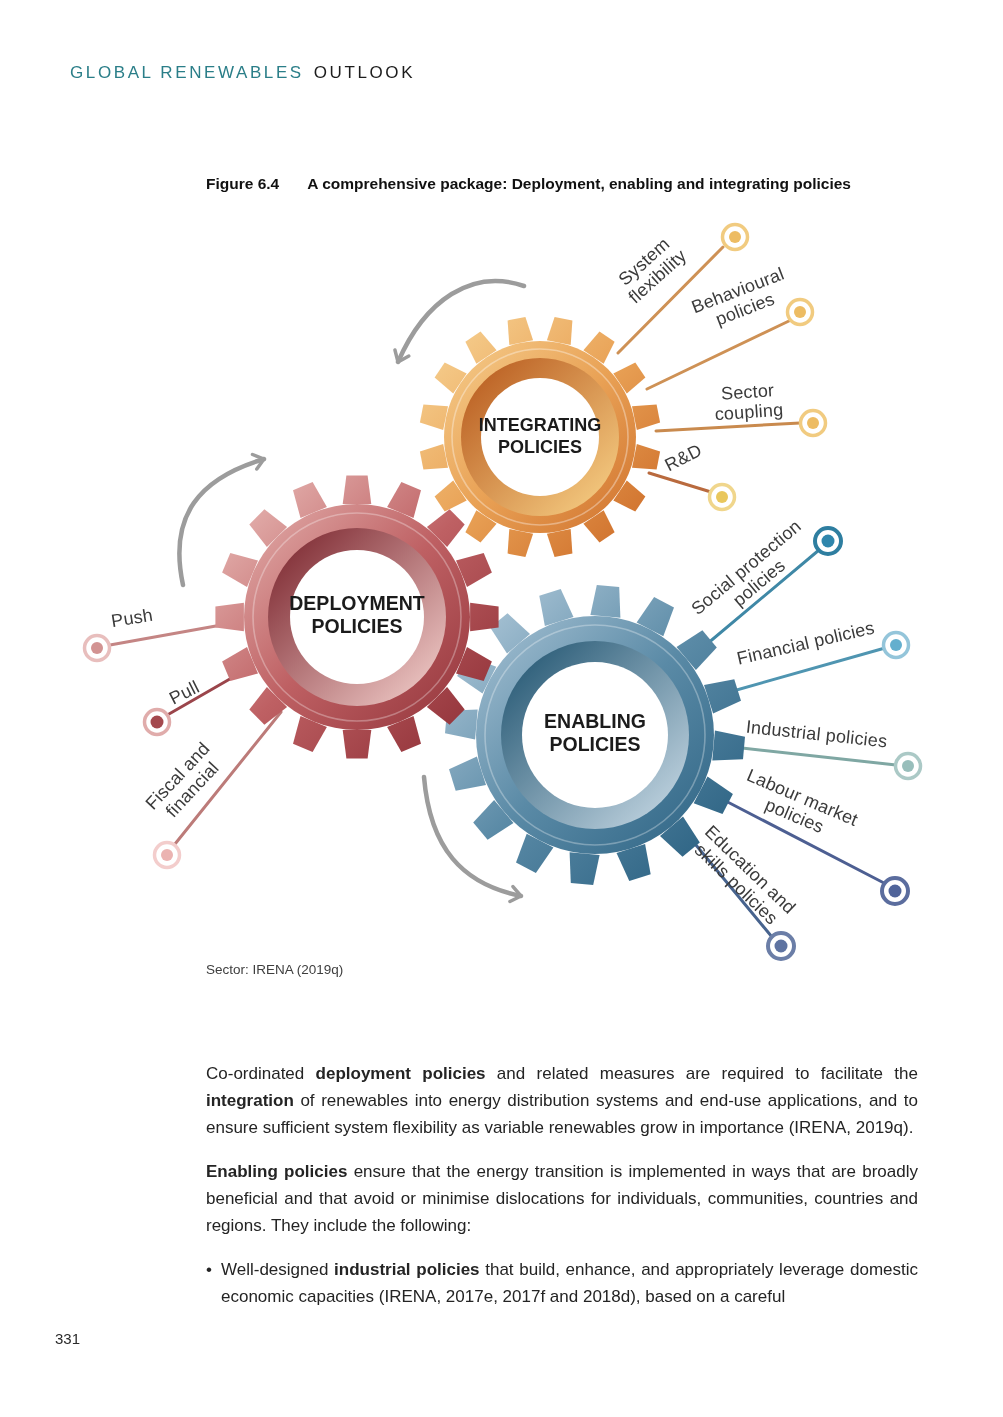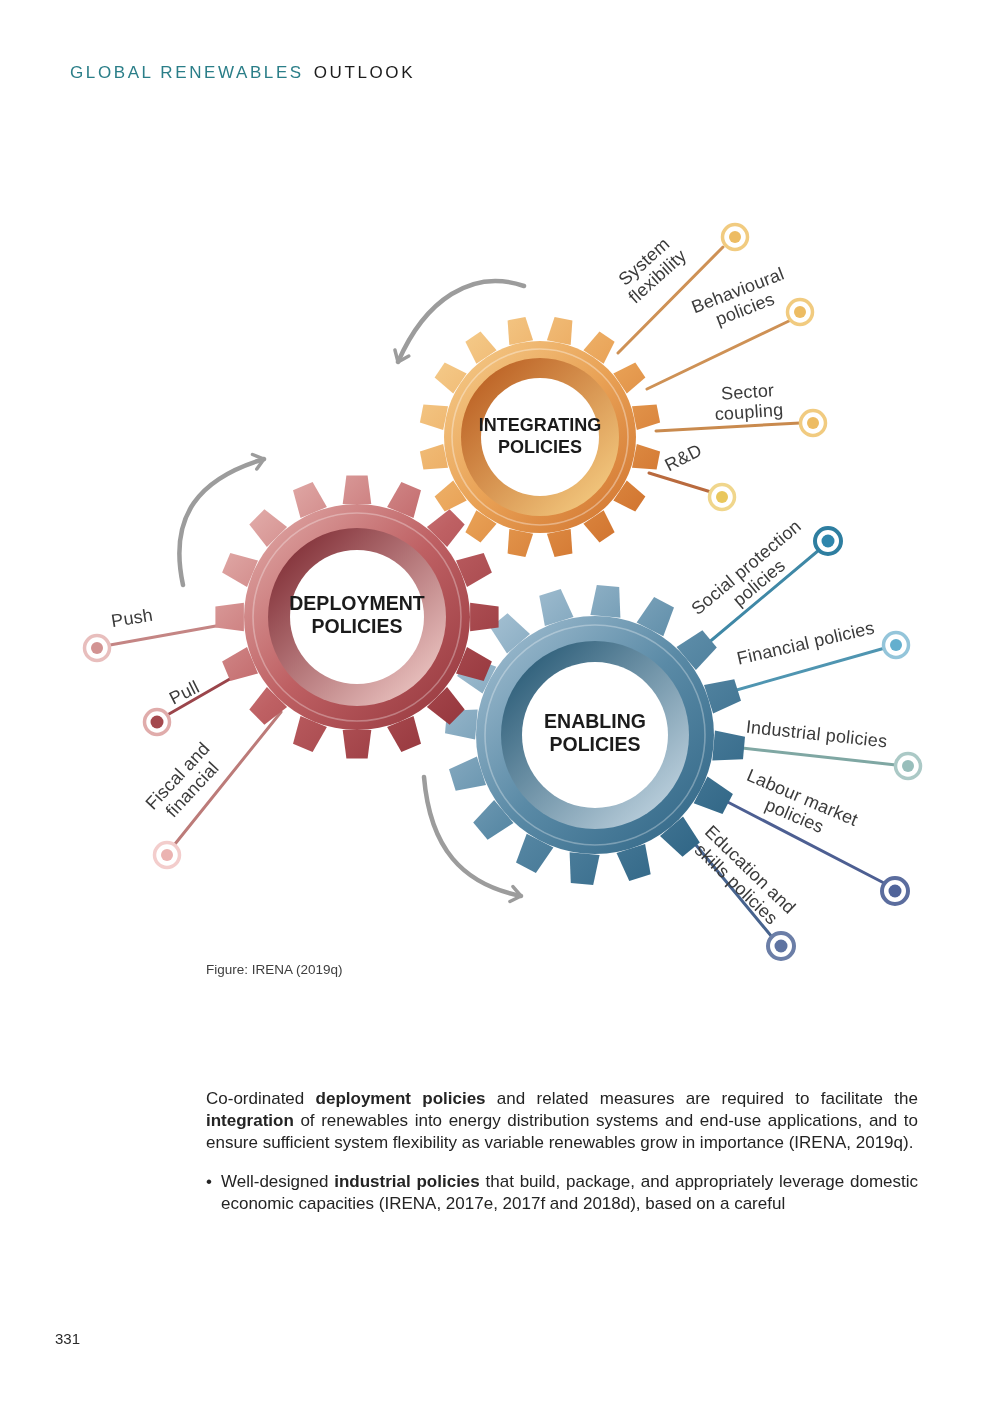--- a/index.html
+++ b/index.html
@@ -21,39 +21,42 @@
   .caption-line2{font-size:15.5px;font-style:italic;margin-top:6px;margin-left:107px;color:#161616;}
   
   .diagram-svg{position:absolute;left:0;top:0;width:1003px;height:1417px;}
   .diagram-svg text{font-family:"Liberation Sans",sans-serif;}
   .spoke-label{font-size:18px;fill:#3B3B3B;letter-spacing:.2px;}
   .gear-label{font-weight:bold;fill:#1B1B1B;}
   
   .figure-source{position:absolute;left:206px;top:962px;font-size:13.5px;color:#3E3E3E;}
   
   .body-text{position:absolute;left:206px;top:1060px;width:712px;color:#242424;
-    font-size:17px;line-height:22px;text-align:justify;margin-top:28px;}
+    font-size:17px;line-height:27px;text-align:justify;}
   .body-text p{margin:0 0 17px 0;}
   .body-text strong{font-weight:bold;}
   .bullet-item{display:flex;margin:0;}
   .bullet-glyph{width:15px;flex:0 0 15px;}
   .bullet-item p{margin:0;flex:1;}
   
   .page-number{position:absolute;left:55px;top:1330px;font-size:15px;color:#2A2A2A;}
 </style>
 </head>
 <body>
 
 <div class="page">
 
   <div class="report-header">
     <span class="brand-teal">GLOBAL RENEWABLES</span><span class="brand-dark">OUTLOOK</span>
   </div>
 
   <div class="figure-caption">
+    <div class="caption-line1">
+      <span class="caption-label">Figure 6.4</span><span>A comprehensive package: Deployment, enabling and integrating policies</span>
+    </div>
   </div>
 
   <svg class="diagram-svg" viewBox="0 0 1003 1417">
     <defs>
       <linearGradient id="gO" gradientUnits="userSpaceOnUse" x1="430" y1="327" x2="650" y2="547">
         <stop offset="0" stop-color="#F7D394"></stop>
           <stop offset="0.5" stop-color="#E9A256"></stop>
           <stop offset="1" stop-color="#CC6A27"></stop>
       </linearGradient>
       <linearGradient id="gOb" gradientUnits="userSpaceOnUse" x1="475" y1="372" x2="605" y2="502">
@@ -245,25 +248,26 @@
       <text class="spoke-label" transform="translate(187,698) rotate(-27)" text-anchor="middle"><tspan x="0" y="0">Pull</tspan></text>
       <text class="spoke-label" transform="translate(182,780) rotate(-47)" text-anchor="middle"><tspan x="0" y="0">Fiscal and</tspan><tspan x="0" y="20">financial</tspan></text>
       <text class="spoke-label" transform="translate(750,572) rotate(-40)" text-anchor="middle"><tspan x="0" y="0">Social protection</tspan><tspan x="0" y="20">policies</tspan></text>
       <text class="spoke-label" transform="translate(807,649) rotate(-13)" text-anchor="middle"><tspan x="0" y="0">Financial policies</tspan></text>
       <text class="spoke-label" transform="translate(816,740) rotate(6)" text-anchor="middle"><tspan x="0" y="0">Industrial policies</tspan></text>
       <text class="spoke-label" transform="translate(800,803) rotate(23)" text-anchor="middle"><tspan x="0" y="0">Labour market</tspan><tspan x="0" y="20">policies</tspan></text>
       <text class="spoke-label" transform="translate(746,874) rotate(44)" text-anchor="middle"><tspan x="0" y="0">Education and</tspan><tspan x="0" y="20">skills policies</tspan></text>
     </g>
   </svg>
 
-  <div class="figure-source">Figure: IRENA (2019q)</div>
+  <div class="figure-source">Sector: IRENA (2019q)</div>
 
   <div class="body-text">
     <p><span>Co-ordinated </span><strong>deployment policies</strong><span> and related measures are required to facilitate the </span><strong>integration</strong><span> of renewables into energy distribution systems and end-use applications, and to ensure sufficient system flexibility as variable renewables grow in importance (IRENA, 2019q).</span></p>
+    <p><strong>Enabling policies</strong><span> ensure that the energy transition is implemented in ways that are broadly beneficial and that avoid or minimise dislocations for individuals, communities, countries and regions. They include the following:</span></p>
     <div class="bullet-item">
       <span class="bullet-glyph">•</span>
-      <p><span>Well-designed </span><strong>industrial policies</strong><span> that build, package, and appropriately leverage domestic economic capacities (IRENA, 2017e, 2017f and 2018d), based on a careful</span></p>
+      <p><span>Well-designed </span><strong>industrial policies</strong><span> that build, enhance, and appropriately leverage domestic economic capacities (IRENA, 2017e, 2017f and 2018d), based on a careful</span></p>
     </div>
   </div>
 
   <div class="page-number">331</div>
 
 </div>
 
 </body></html>

